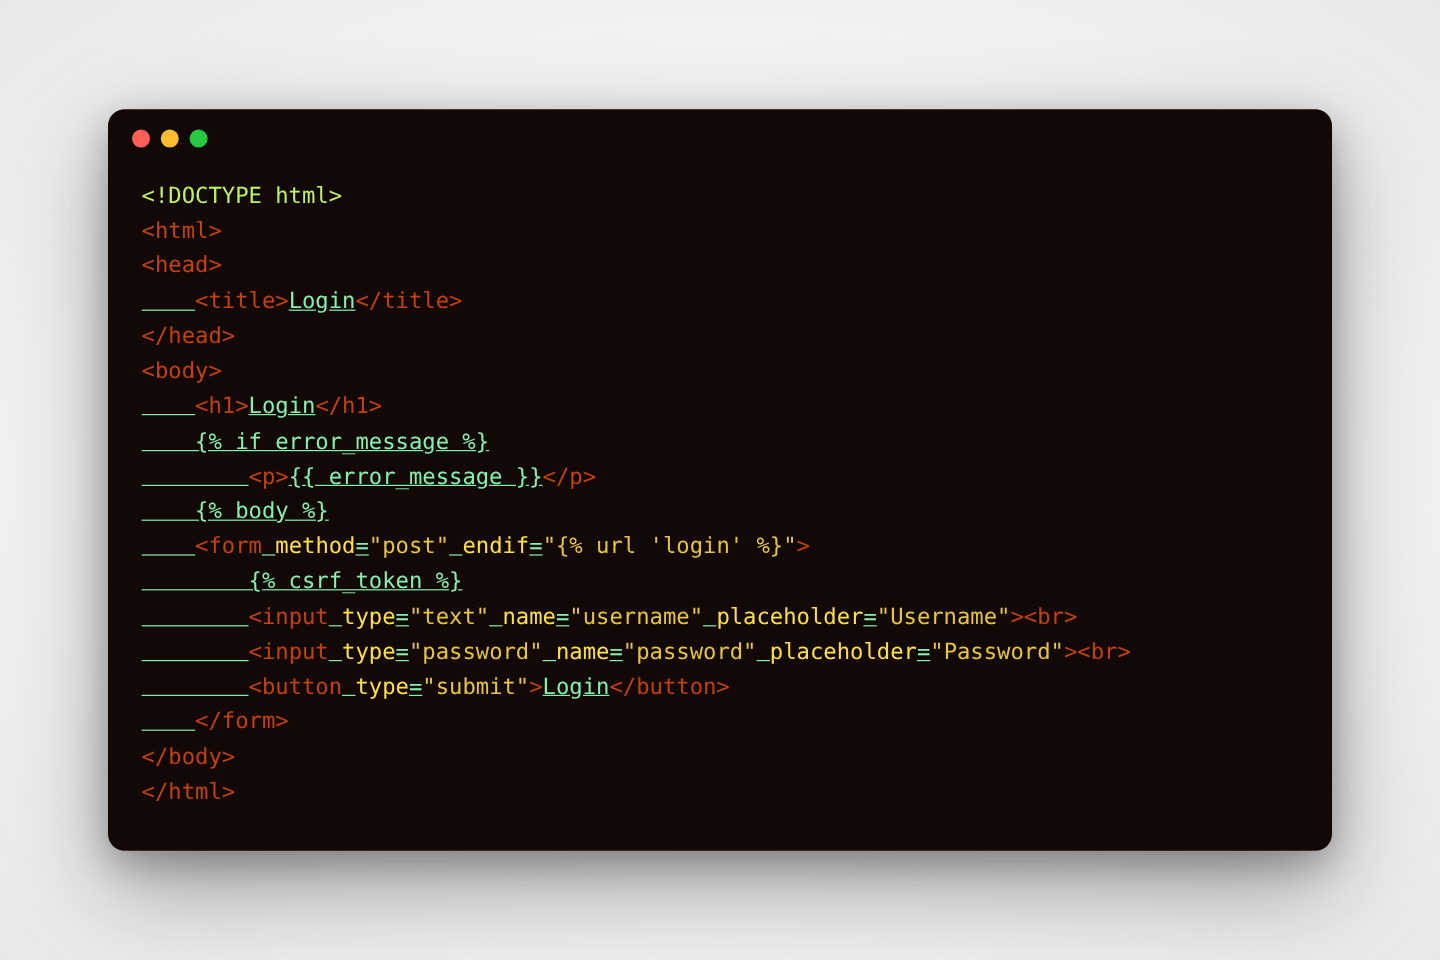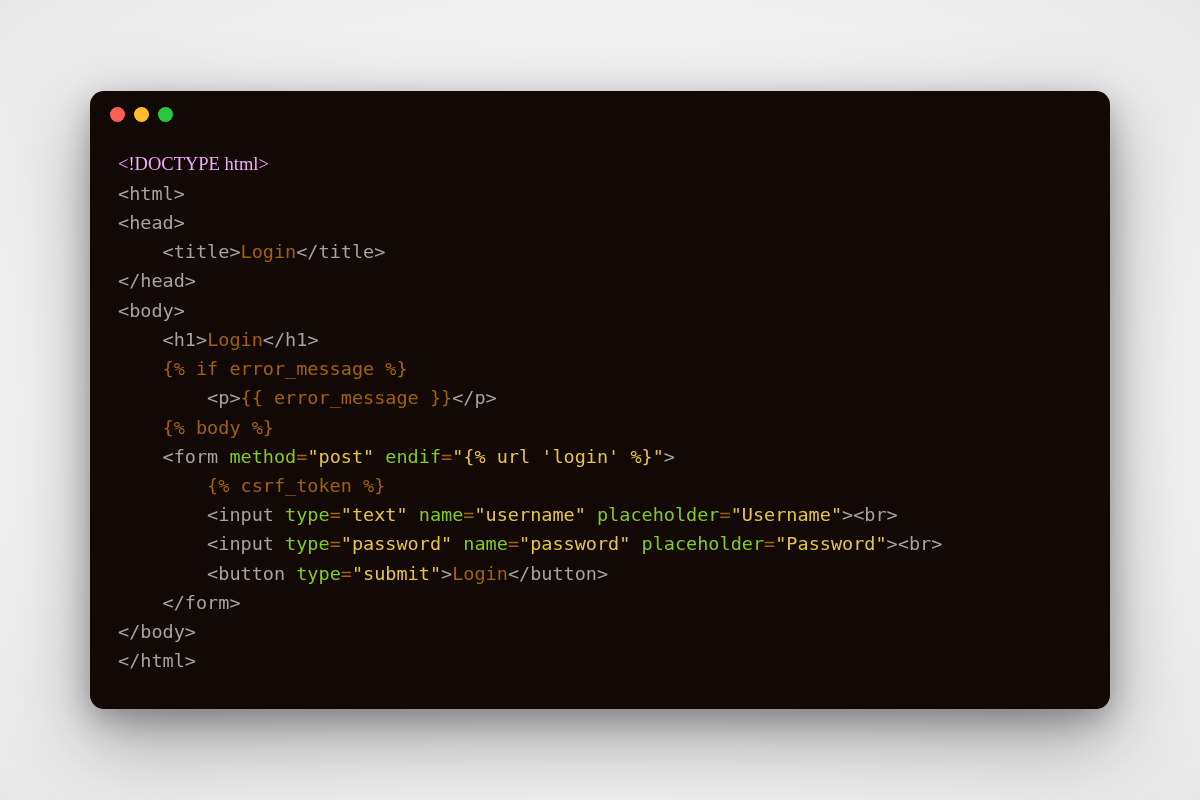--- a/index.html
+++ b/index.html
@@ -31,25 +31,25 @@
   .dot.yellow { background: #febc2e; }
   .dot.green { background: #28c840; }
   .code {
     padding: 10px 28px 34px 28px;
     font-size: 18.5px;
     line-height: 1.58;
     white-space: pre;
     color: #d9dde3;
     font-weight: 400;
   }
-  .doctype { color: #f0abfc; font-family: Liberation Serif, serif; }
-  .tag     { color: #a3a3a3; }
-  .attr    { color: #84cc16; margin-top: 12px; }
+  .doctype { color: #bef264; }
+  .tag     { color: #c2410c; }
+  .attr    { color: #fde047; margin-top: 12px; }
   .str     { color: #e6c53e; }
-  .txt     { color: #a16207; }
+  .txt     { color: #86efac; text-decoration: underline; }
 </style>
 </head>
 <body>
 
 <div class="window">
   <div class="titlebar">
     <div class="dot red"></div>
     <div class="dot yellow"></div>
     <div class="dot green"></div>
   </div>

